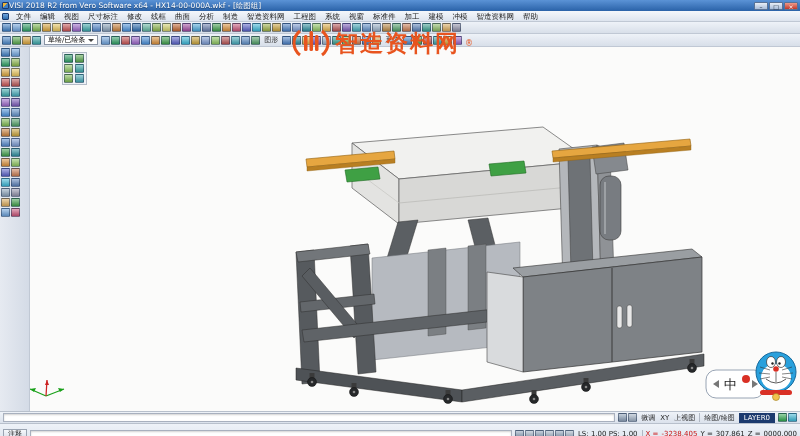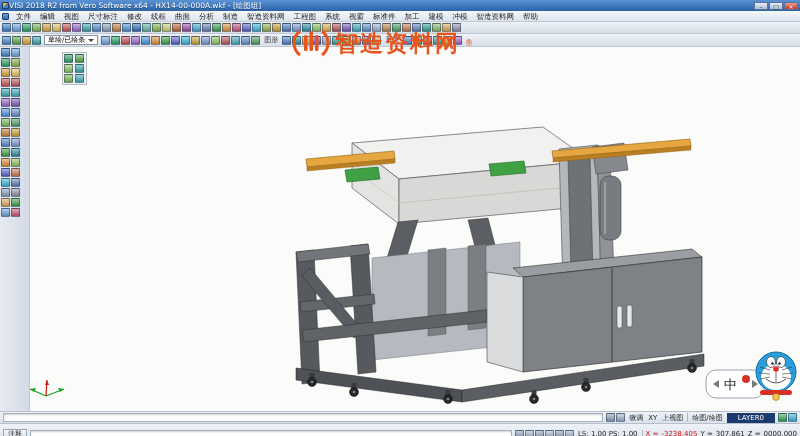--- a/index.html
+++ b/index.html
@@ -48,21 +48,21 @@
 
   
   .sticker{position:absolute;left:700px;top:346px;z-index:4}
 
   
   .status{position:absolute;left:0;width:800px;background:linear-gradient(#eef2f8,#dbe2ec);border-top:1px solid #b8c0cc;display:flex;align-items:center;font-size:7px;color:#222;gap:3px;padding:0 3px;z-index:6;white-space:nowrap}
   .status1{top:411px;height:12px}
   .status2{top:423px;height:21px}
   .sunken{flex:1;height:9px;background:#fff;border:1px solid #a8b0be;box-shadow:inset 0 1px 2px rgba(0,0,0,.18)}
   .raised{background:linear-gradient(#f6f8fb,#d8dfe9);border:1px solid #9aa4b2;padding:0 4px;height:10px;line-height:9px}
-  .layer-box{background:#1c3a6e;color:#fff;padding:0 11px;height:10px;line-height:10px;font-size:7px;cursor:pointer}
+  .layer-box{background:#1c3a6e;color:#fff;padding:0 5px;height:10px;line-height:10px;font-size:7px;cursor:pointer}
   .coord{font-size:7px}
   .coord-x{color:#cc1111}
   .stext{padding:0 1px}
   .ssep{width:1px;height:9px;background:#b0b8c4}
 </style>
 </head>
 <body>
 
 <div class="app">
 

